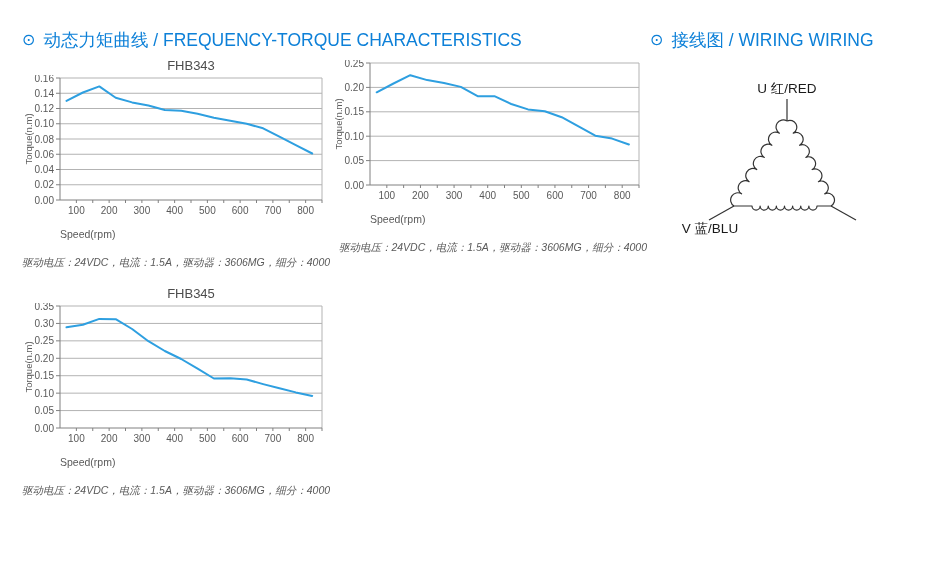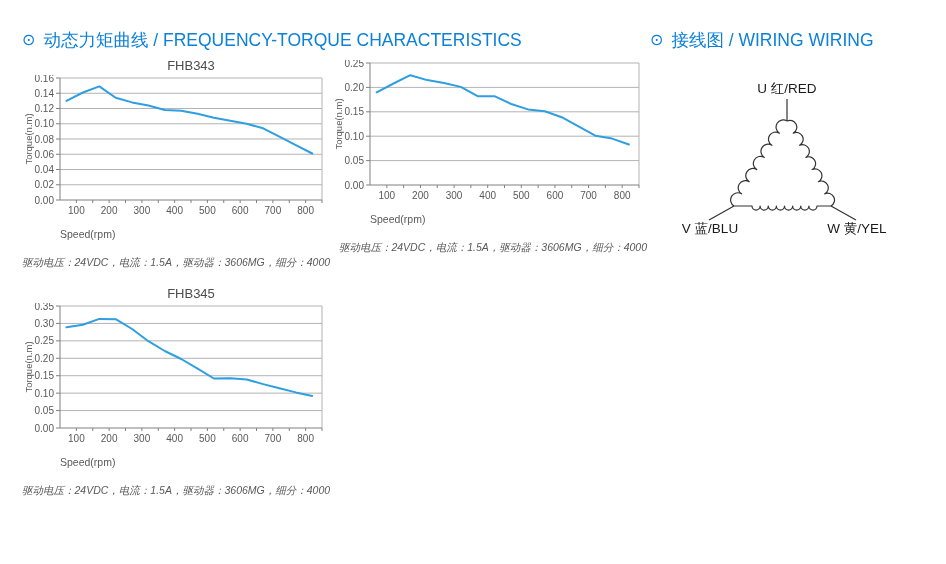--- a/index.html
+++ b/index.html
@@ -237,16 +237,15 @@
 
   <div id="wiring">
     <svg id="wiring-svg" viewBox="0 0 280 170">
         <path d="M 127 46 A 7.15 7.15 0 0 0 119.43 58.14 A 7.15 7.15 0 0 0 111.86 70.29 A 7.15 7.15 0 0 0 104.29 82.43 A 7.15 7.15 0 0 0 96.71 94.57 A 7.15 7.15 0 0 0 89.14 106.71 A 7.15 7.15 0 0 0 81.57 118.86 A 7.15 7.15 0 0 0 74.00 131.00 L 92 131 A 4.06 4.06 0 0 0 100.13 131.00 A 4.06 4.06 0 0 0 108.25 131.00 A 4.06 4.06 0 0 0 116.38 131.00 A 4.06 4.06 0 0 0 124.50 131.00 A 4.06 4.06 0 0 0 132.63 131.00 A 4.06 4.06 0 0 0 140.75 131.00 A 4.06 4.06 0 0 0 148.88 131.00 A 4.06 4.06 0 0 0 157.00 131.00 L 171 131 A 6.84 6.84 0 0 0 164.71 118.86 A 6.84 6.84 0 0 0 158.43 106.71 A 6.84 6.84 0 0 0 152.14 94.57 A 6.84 6.84 0 0 0 145.86 82.43 A 6.84 6.84 0 0 0 139.57 70.29 A 6.84 6.84 0 0 0 133.29 58.14 A 6.84 6.84 0 0 0 127.00 46.00" fill="none" stroke="#333333" stroke-width="1.2" stroke-linejoin="round"></path>
         <line x1="127" y1="46" x2="127" y2="24" stroke="#333333" stroke-width="1.2"></line>
         <line x1="74" y1="131" x2="49" y2="145" stroke="#333333" stroke-width="1.2"></line>
         <line x1="171" y1="131" x2="196" y2="145" stroke="#333333" stroke-width="1.2"></line>
       </svg>
     <div class="wiring-label" id="wlabel-v">V 蓝/BLU</div>
     <div class="wiring-label" id="wlabel-u">U 红/RED</div>
-    <div class="wiring-label" id="wlabel-w">W 黄/YEL</div>
   </div>
 
 </div>
 
 </body></html>

